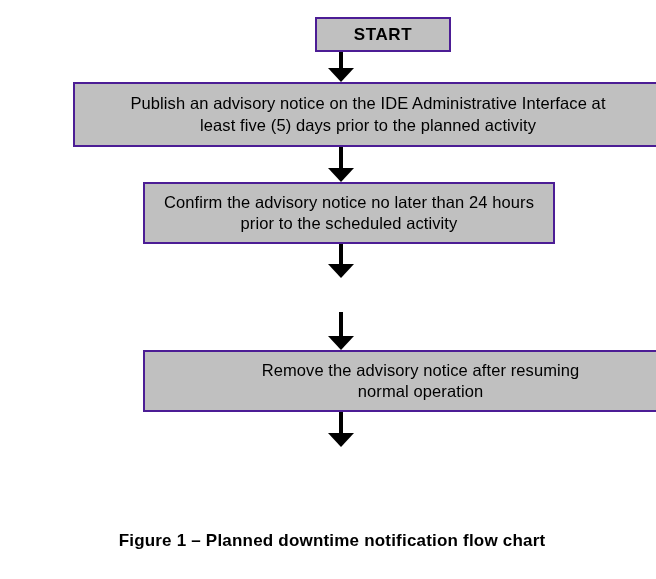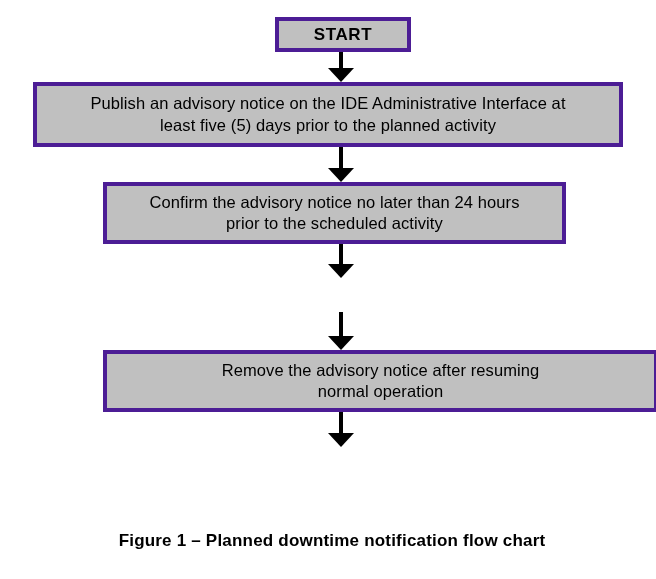--- a/index.html
+++ b/index.html
@@ -16,29 +16,30 @@
   }
   #flow-root {
     position: relative;
     width: 656px;
     height: 579px;
   }
   .node {
     position: absolute;
     box-sizing: border-box;
     background: #c0c0c0;
-    border: 4px solid #4c1d95;
+    border: 2px solid #4c1d95;
     display: flex;
     align-items: center;
     justify-content: center;
     text-align: center;
     font-size: 16.5px;
     line-height: 1.28;
     letter-spacing: 0.1px;
     padding: 2px 6px;
+    margin-left: 40px;
   }
   .node.terminator {
     font-weight: bold;
     font-size: 17px;
     letter-spacing: 0.6px;
   }
   .node-label {
     display: block;
     white-space: pre-line;
   }
@@ -89,21 +90,21 @@
   <div class="node" style="left:33px; top:82px; width:590px; height:65px;">
     <span class="node-label">Publish an advisory notice on the IDE Administrative Interface at
 least five (5) days prior to the planned activity</span>
   </div>
 
   <div class="arrow" style="left:328px; top:147px; height:35px;">
     <div class="stem" style="height:22px;"></div>
     <div class="head" style="top:21px;"></div>
   </div>
 
-  <div class="node" style="left:103px; top:182px; width:463px; height:62px;">
+  <div class="node" style="left:103px; top:182px; width:412px; height:62px;">
     <span class="node-label">Confirm the advisory notice no later than 24 hours
 prior to the scheduled activity</span>
   </div>
 
   <div class="arrow" style="left:328px; top:244px; height:34px;">
     <div class="stem" style="height:21px;"></div>
     <div class="head" style="top:20px;"></div>
   </div>
 
 

